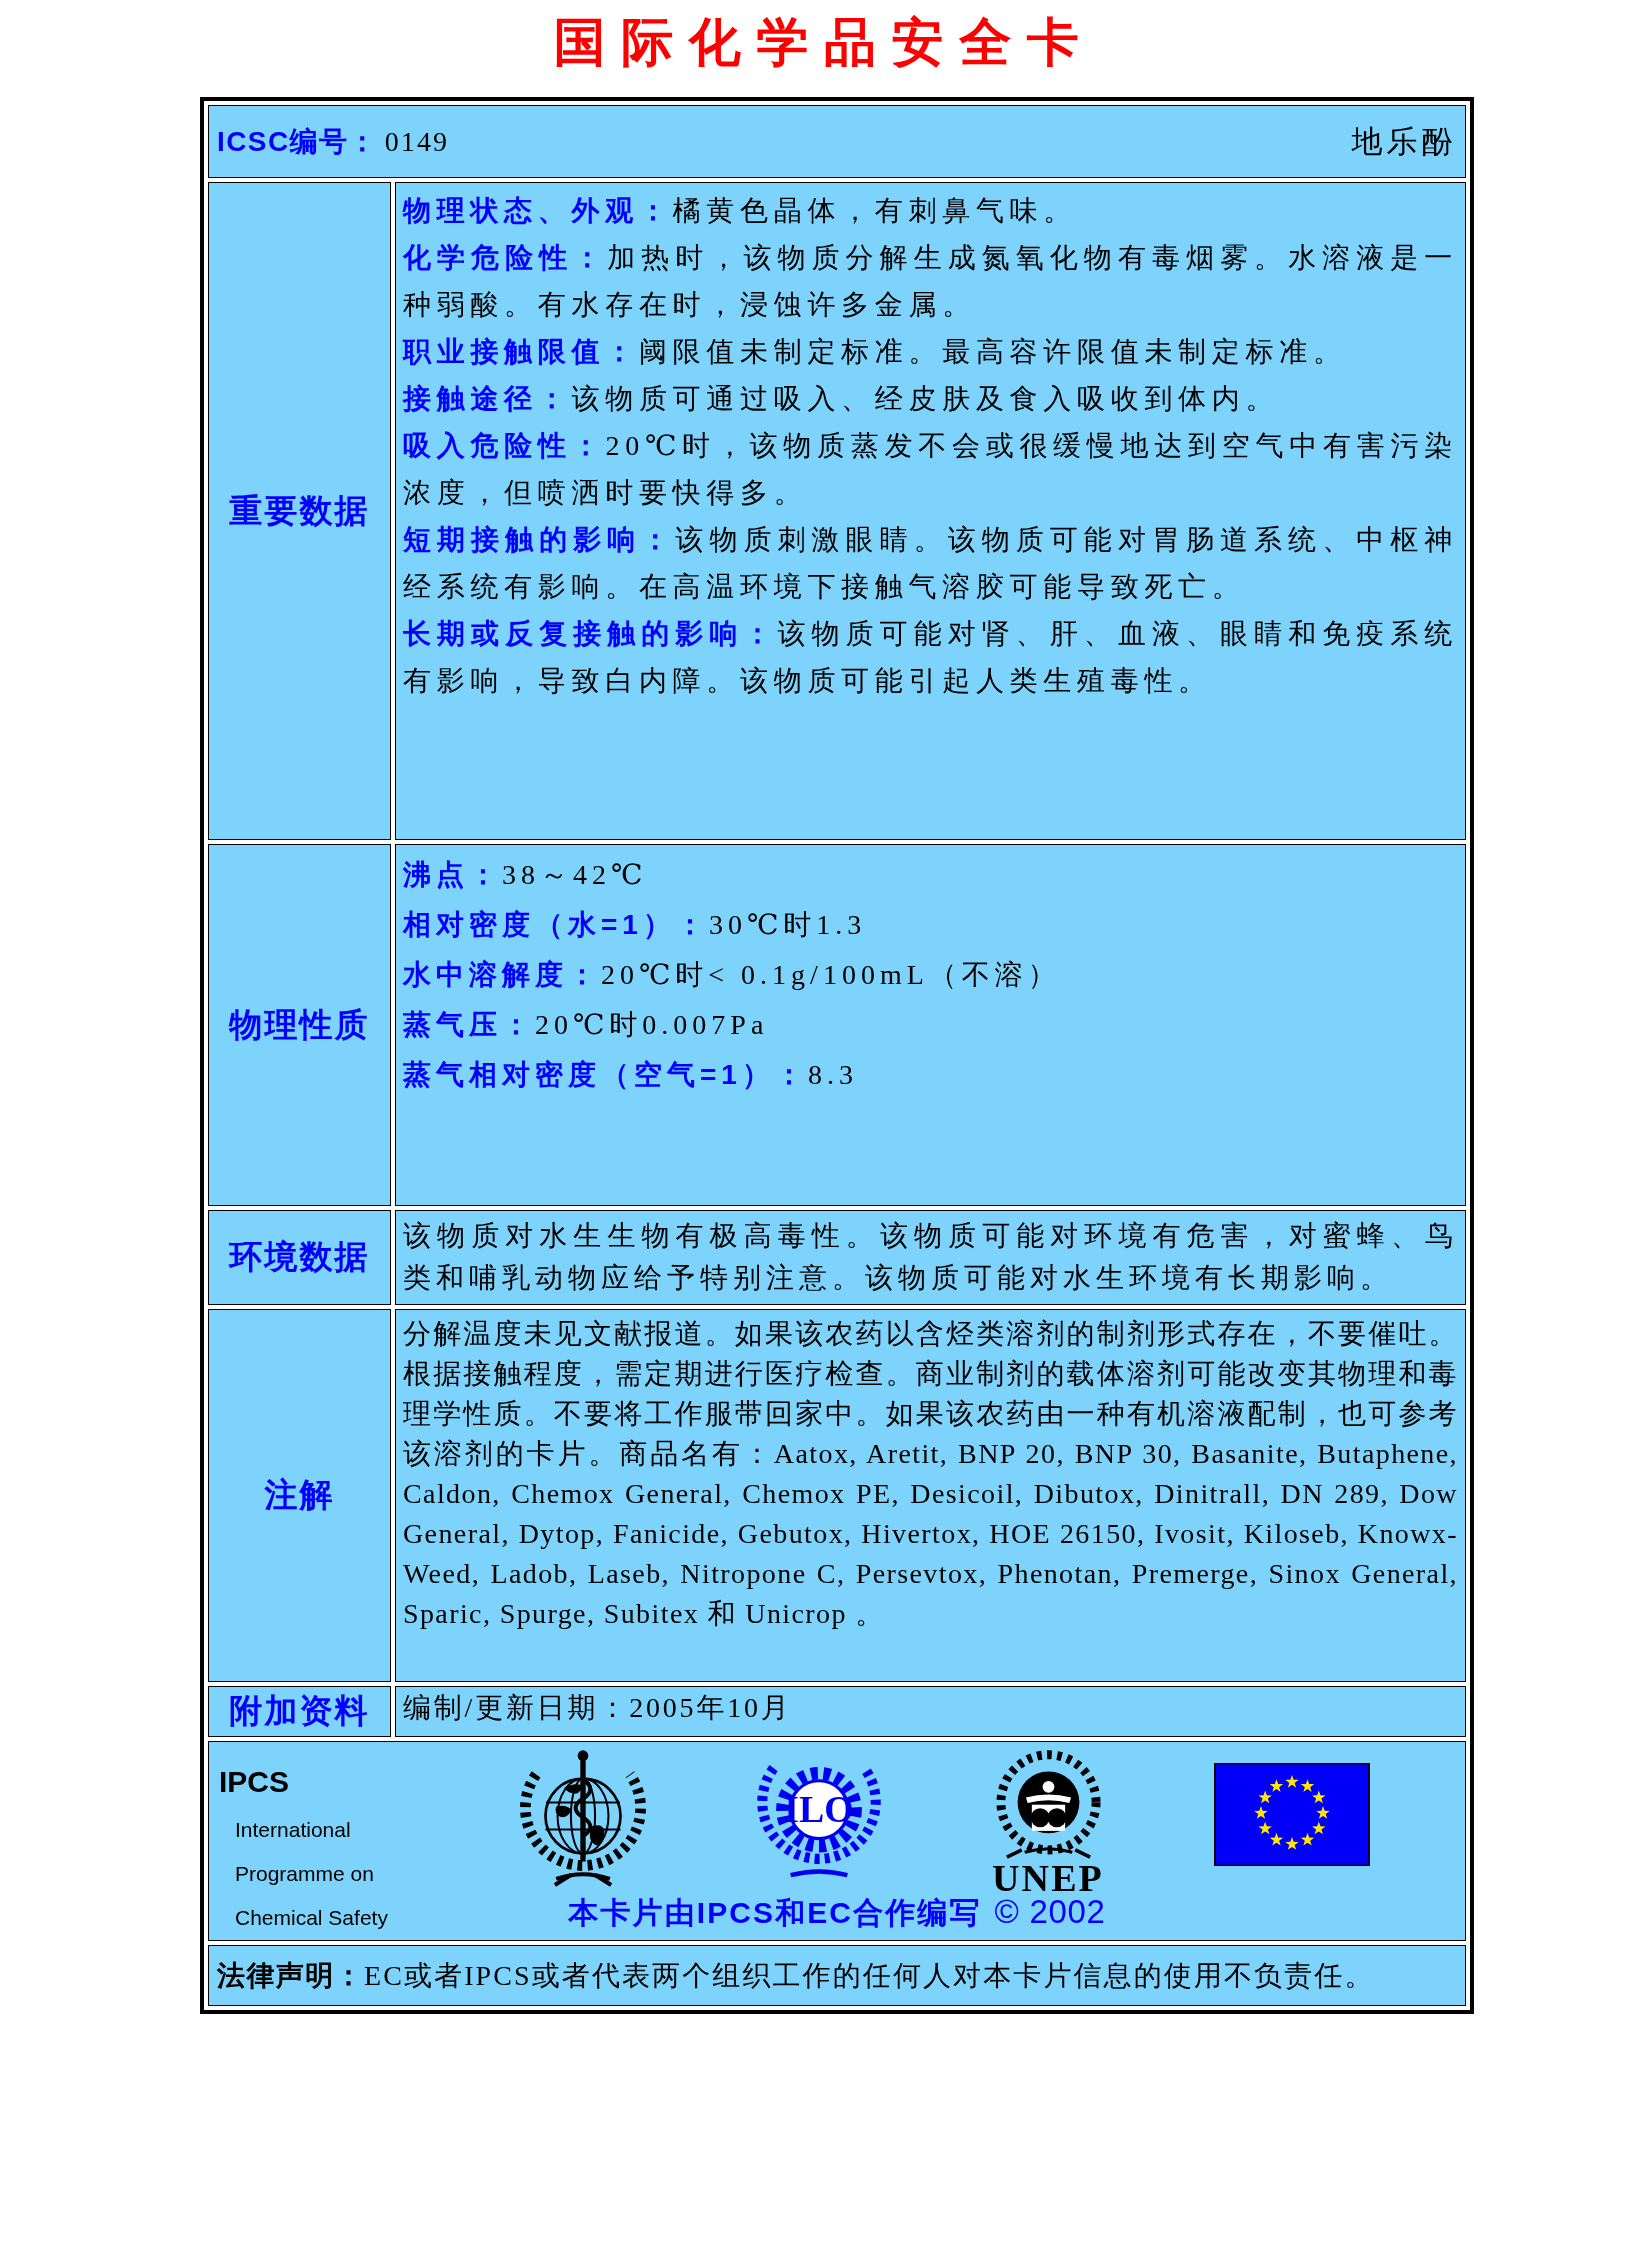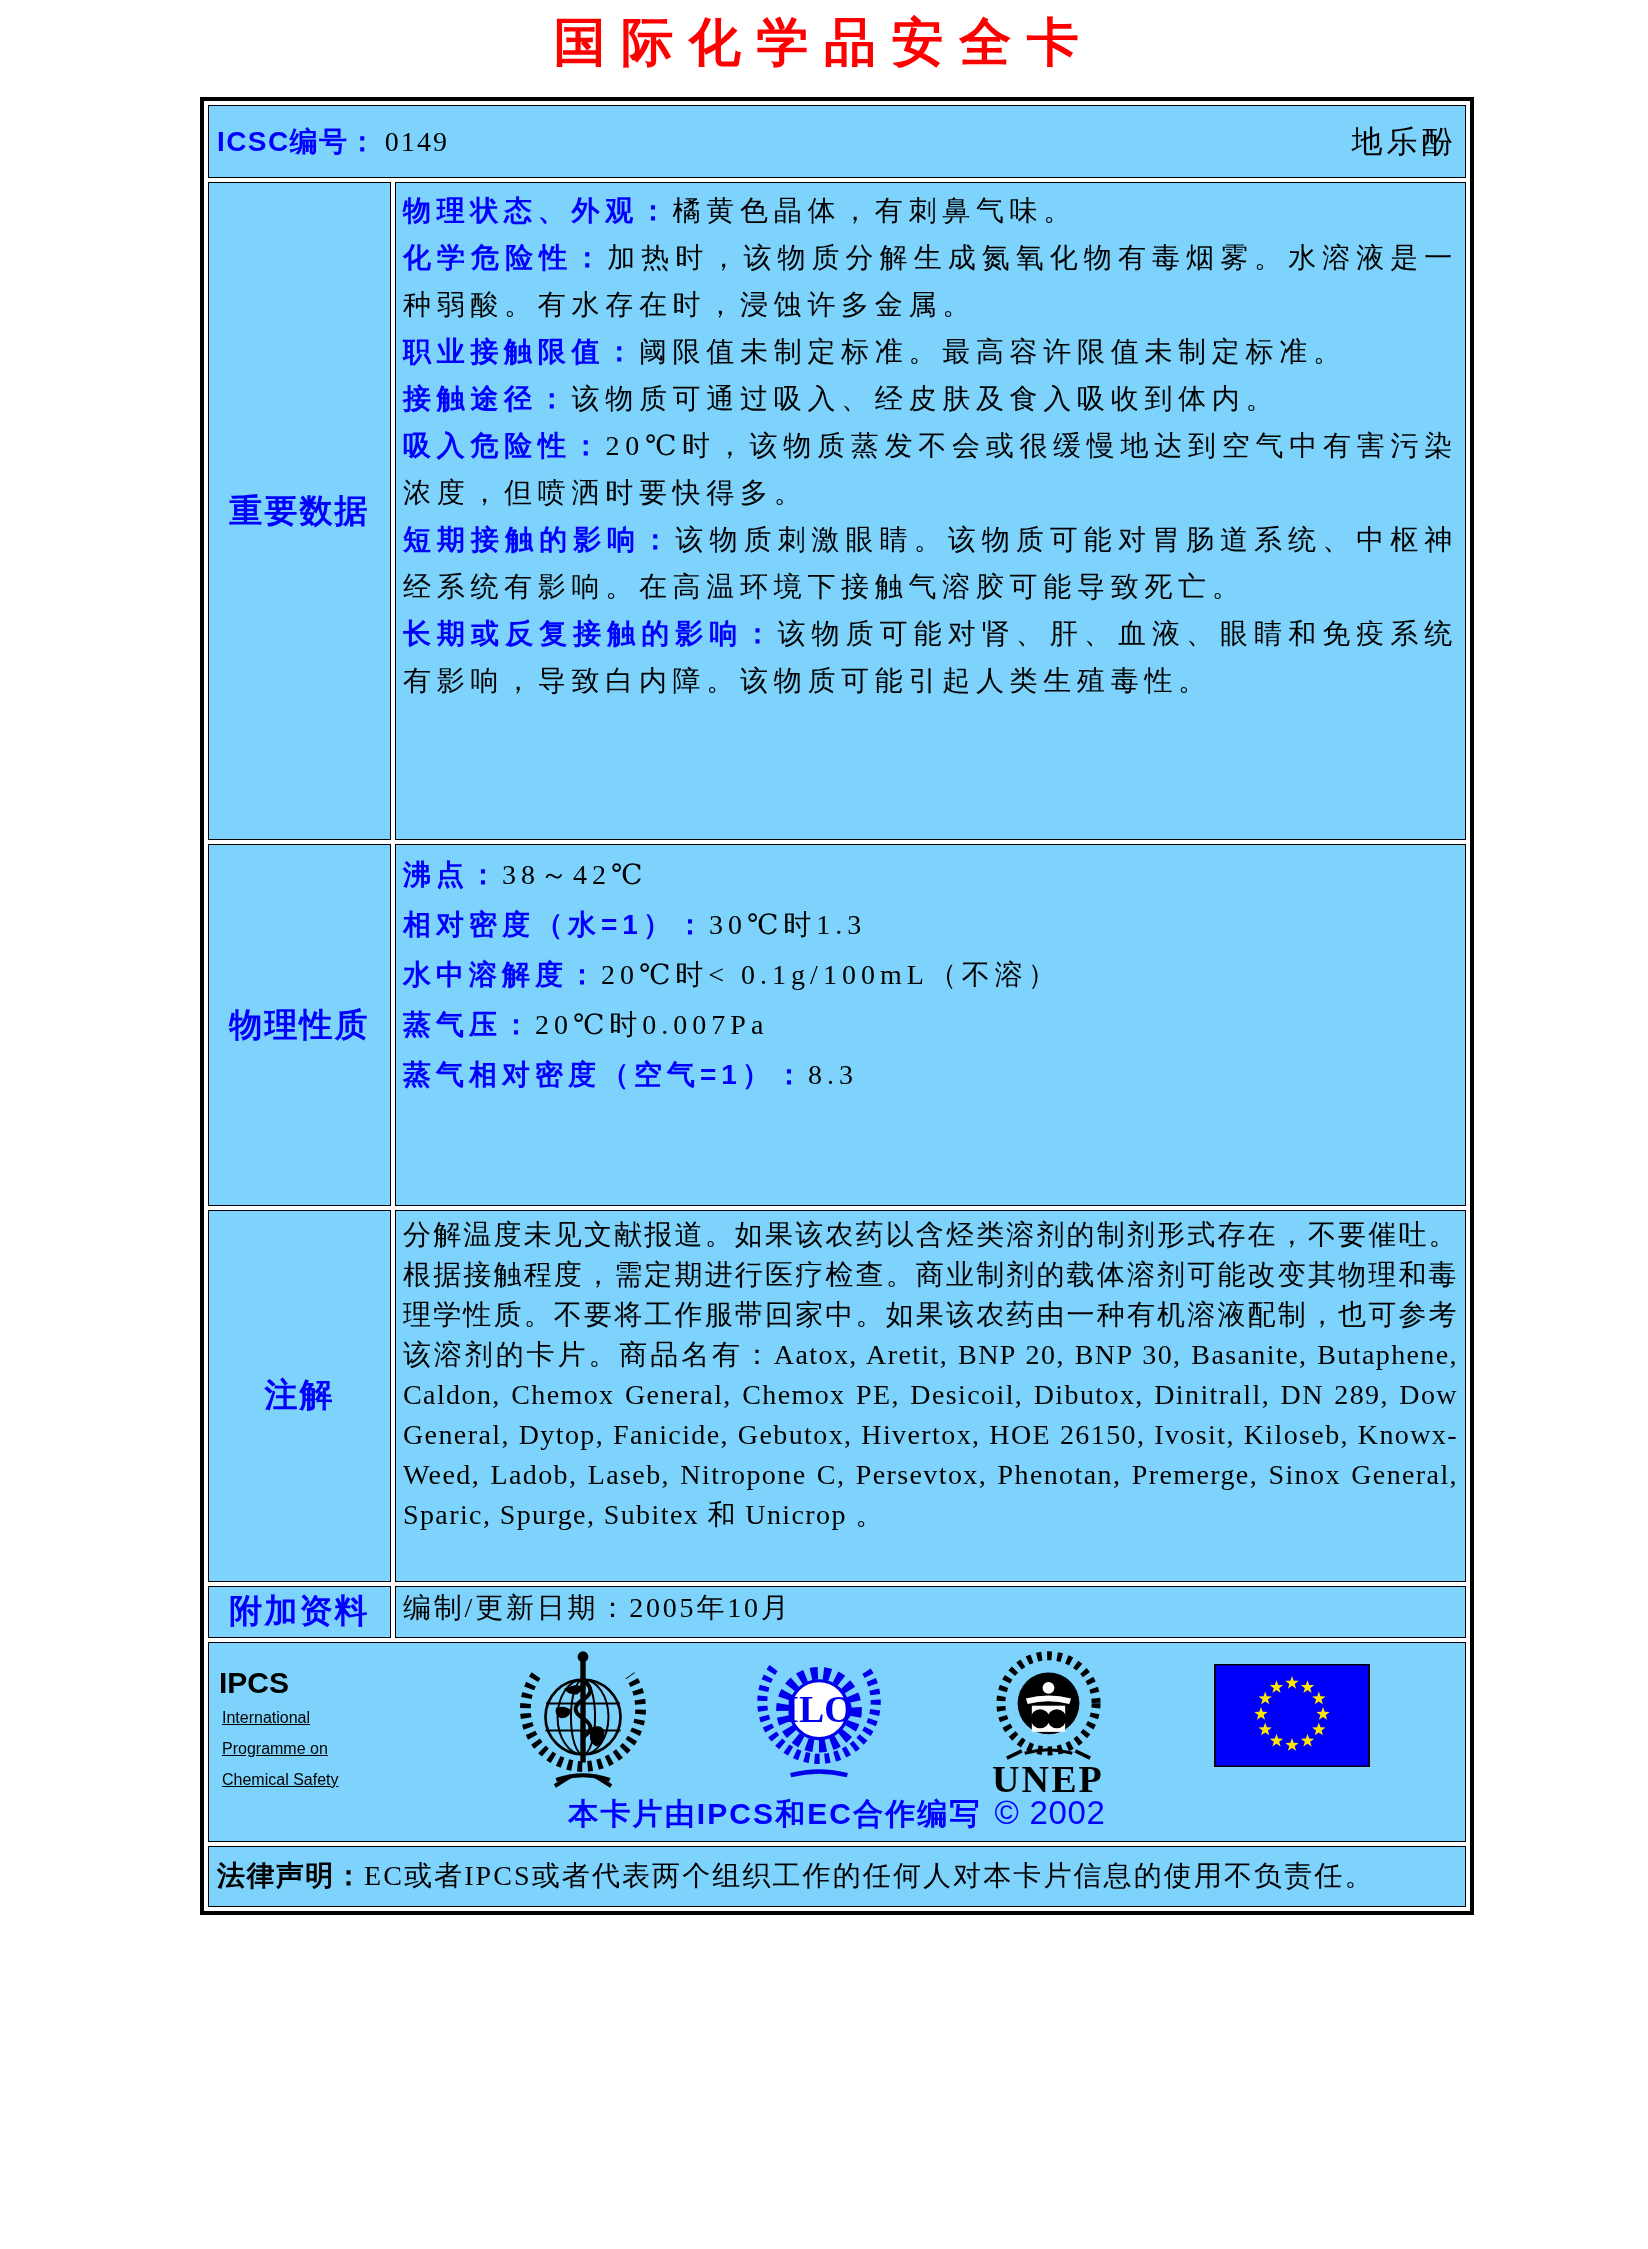--- a/index.html
+++ b/index.html
@@ -67,21 +67,21 @@
   .entry-text{color:#000;}
 
   .logos-cell{padding:4.2px 10px;}
   .logos-band{
     display:flex;flex-direction:row;align-items:flex-start;
     justify-content:space-between;padding-right:85px;height:146px;
   }
   .ipcs-block{width:190px;margin-top:17px;
     font-family:"Liberation Sans","DejaVu Sans",sans-serif;color:#000;}
   .ipcs-title{font-size:30px;font-weight:bold;line-height:37px;margin:0;}
-  .ipcs-line{font-size:16px;line-height:28px;margin:3px;text-decoration:underline;}
+  .ipcs-line{font-size:21px;line-height:28px;margin:16px;}
   .logo-box{flex:0 0 auto;}
   .who-box{margin-top:1.4px;}
   .ilo-box{margin-top:2.8px;}
   .unep-box{margin-top:4.2px;text-align:center;}
   .unep-word{
     font-family:"Liberation Serif","DejaVu Serif",serif;
     font-weight:bold;font-size:38px;line-height:33px;letter-spacing:2.1px;margin-top:-2.8px;
   }
   .flag-box{margin-top:17px;}
   .credit-line{
@@ -143,20 +143,28 @@
     </td>
     <td class="h-physical content-cell sec-physical">
       <p><span class="entry-label">沸点：</span><span class="entry-text">38～42℃</span></p>
       <p><span class="entry-label">相对密度（水=1）：</span><span class="entry-text">30℃时1.3</span></p>
       <p><span class="entry-label">水中溶解度：</span><span class="entry-text">20℃时&lt; 0.1g/100mL（不溶）</span></p>
       <p><span class="entry-label">蒸气压：</span><span class="entry-text">20℃时0.007Pa</span></p>
       <p><span class="entry-label">蒸气相对密度（空气=1）：</span><span class="entry-text">8.3</span></p>
     </td>
   </tr>
 
+  <tr>
+    <td class="h-environment label-cell">
+      <span class="row-label">环境数据</span>
+    </td>
+    <td class="h-environment content-cell sec-environment">
+      <p>该物质对水生生物有极高毒性。该物质可能对环境有危害，对蜜蜂、鸟类和哺乳动物应给予特别注意。该物质可能对水生环境有长期影响。</p>
+    </td>
+  </tr>
 
   <tr>
     <td class="h-notes label-cell">
       <span class="row-label">注解</span>
     </td>
     <td class="h-notes content-cell sec-notes">
       <p>分解温度未见文献报道。如果该农药以含烃类溶剂的制剂形式存在，不要催吐。根据接触程度，需定期进行医疗检查。商业制剂的载体溶剂可能改变其物理和毒理学性质。不要将工作服带回家中。如果该农药由一种有机溶液配制，也可参考该溶剂的卡片。商品名有：Aatox, Aretit, BNP 20, BNP 30, Basanite, Butaphene, Caldon, Chemox General, Chemox PE, Desicoil, Dibutox, Dinitrall, DN 289, Dow General, Dytop, Fanicide, Gebutox, Hivertox, HOE 26150, Ivosit, Kiloseb, Knowx-Weed, Ladob, Laseb, Nitropone C, Persevtox, Phenotan, Premerge, Sinox General, Sparic, Spurge, Subitex 和 Unicrop 。</p>
     </td>
   </tr>
 

